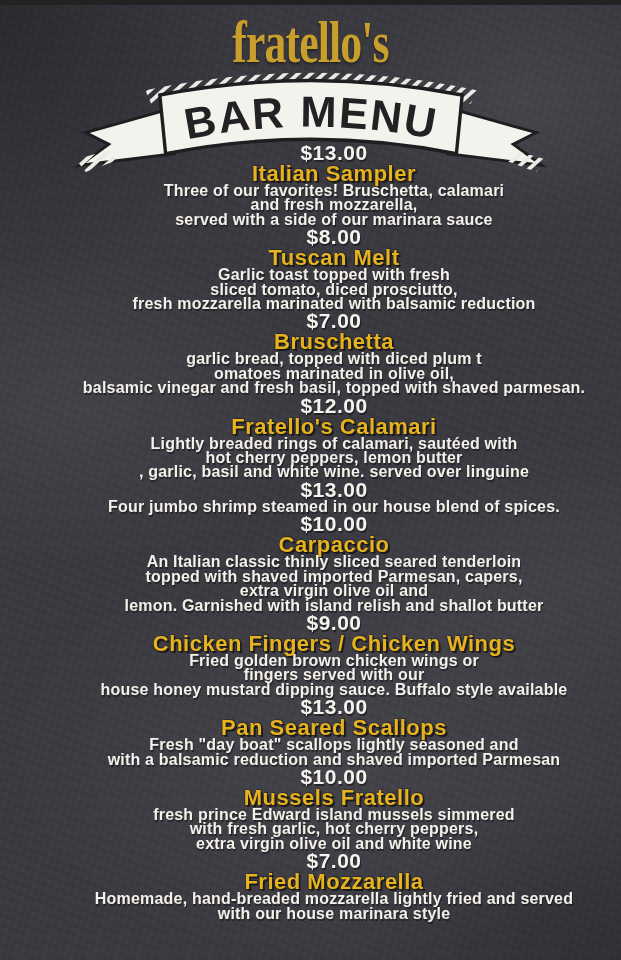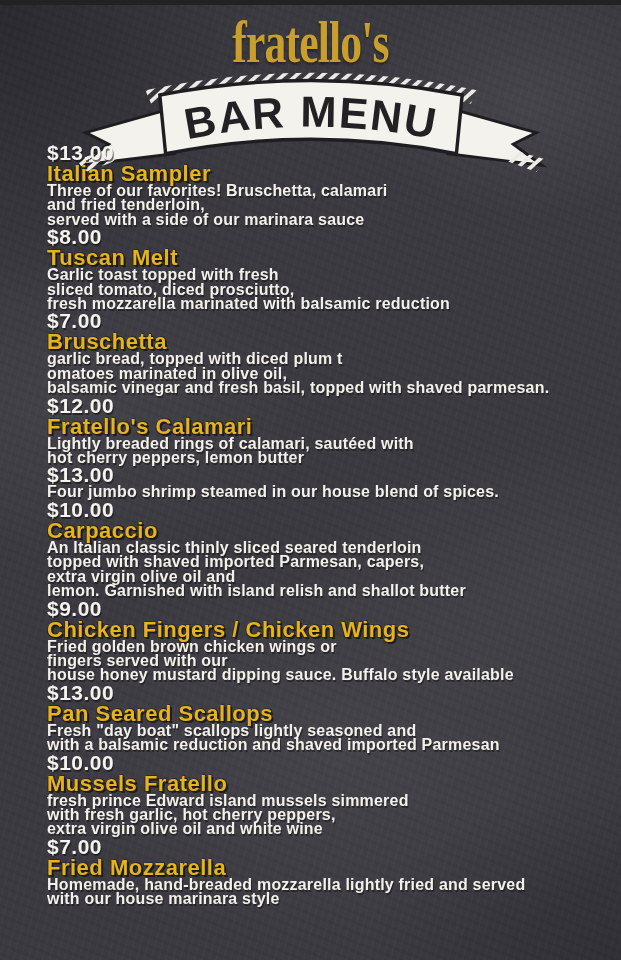--- a/index.html
+++ b/index.html
@@ -38,20 +38,21 @@
     width:560px;
     height:104px;
     margin:2px auto 0;
     z-index:1;
   }
   .banner-wrap svg{display:block;width:100%;height:100%;}
   .menu-list{
     position:relative;
     z-index:2;
     margin-top:-30px;
+    text-align:center;
     padding-left:47px;
   }
   .item-price{
     color:#f6f3ee;
     font-weight:bold;
     font-size:21px;
     line-height:20px;
     letter-spacing:0.5px;
     text-shadow:1px 2px 0 rgba(18,18,20,0.6);
   }
@@ -109,21 +110,21 @@
       </text>
     </svg>
   </div>
 
   <div class="menu-list">
     <div class="menu-item">
       <div class="item-price">$13.00</div>
       <div class="item-name">Italian Sampler</div>
       <div class="item-desc">
           <div class="desc-line">Three of our favorites! Bruschetta, calamari</div>
-          <div class="desc-line">and fried tenderloin,</div>
+          <div class="desc-line">and fresh mozzarella,</div>
           <div class="desc-line">served with a side of our marinara sauce</div>
         </div>
     </div>
 
     <div class="menu-item">
       <div class="item-price">$8.00</div>
       <div class="item-name">Tuscan Melt</div>
       <div class="item-desc">
           <div class="desc-line">Garlic toast topped with fresh</div>
           <div class="desc-line">sliced tomato, diced prosciutto,</div>
@@ -140,20 +141,21 @@
           <div class="desc-line">balsamic vinegar and fresh basil, topped with shaved parmesan.</div>
         </div>
     </div>
 
     <div class="menu-item">
       <div class="item-price">$12.00</div>
       <div class="item-name">Fratello's Calamari</div>
       <div class="item-desc">
           <div class="desc-line">Lightly breaded rings of calamari, sautéed with</div>
           <div class="desc-line">hot cherry peppers, lemon butter</div>
+          <div class="desc-line">, garlic, basil and white wine. served over linguine</div>
         </div>
     </div>
 
     <div class="menu-item">
       <div class="item-price">$13.00</div>
       <div class="item-desc">
           <div class="desc-line">Four jumbo shrimp steamed in our house blend of spices.</div>
         </div>
     </div>
 

